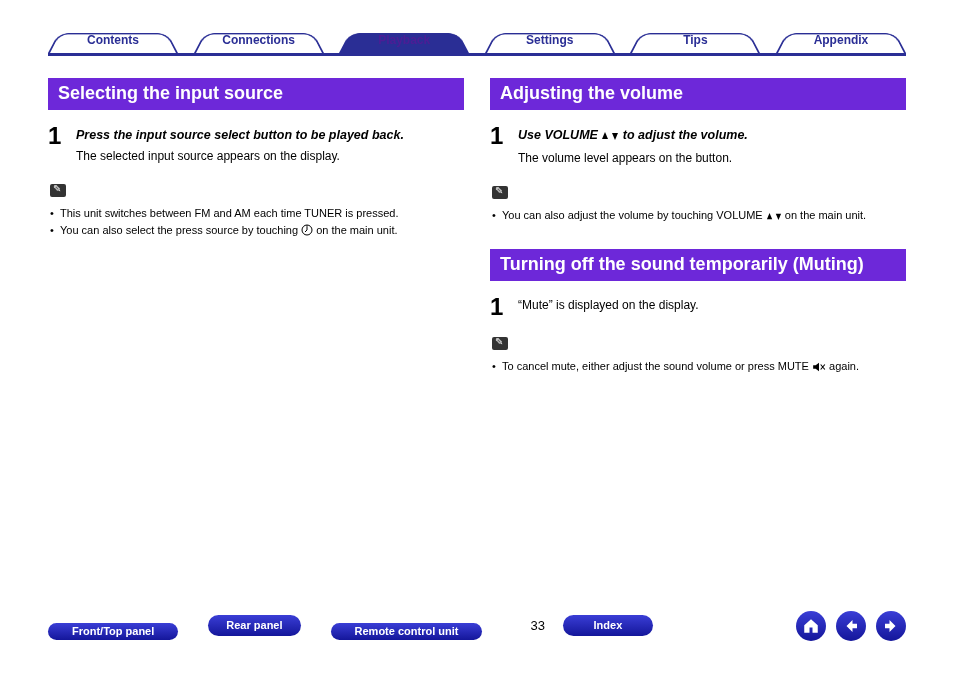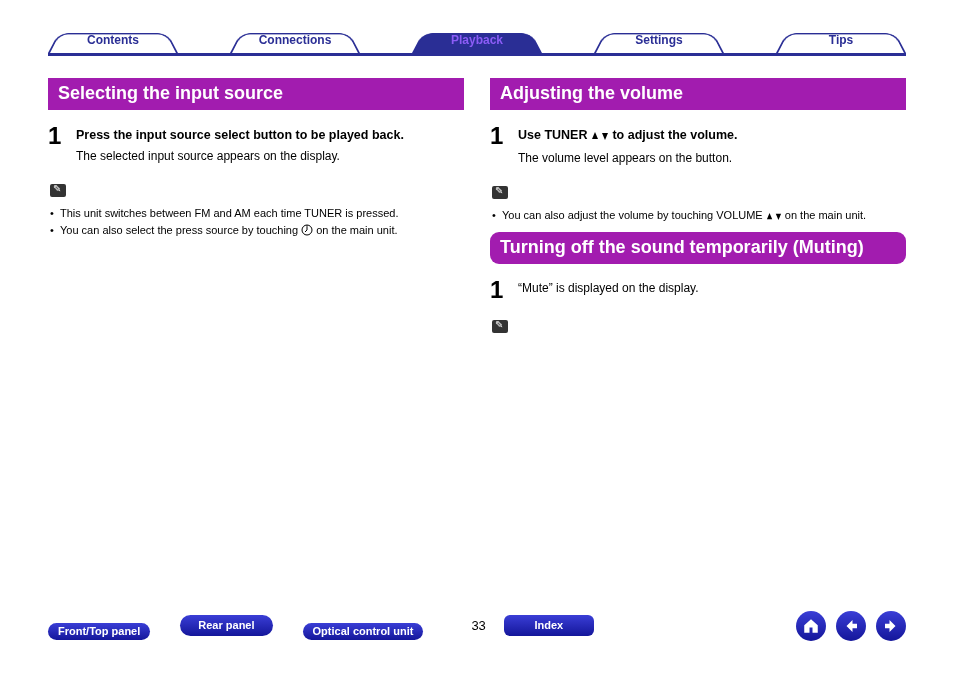--- a/index.html
+++ b/index.html
@@ -39,51 +39,51 @@
     position: absolute;
     inset: 0;
     background: #fff;
     border: 2px solid #2a2e95;
     border-bottom: none;
     border-radius: 12px 12px 0 0;
     transform: perspective(40px) rotateX(18deg);
     transform-origin: bottom center;
     z-index: -1;
   }
-  .tab.active { color: #8b5cf6; }
+  .tab.active { color: #4c1d95; }
   .tab.active::before { background: #2a2e95; }
 
   
   .content {
     position: absolute;
     top: 78px;
     left: 48px;
     right: 48px;
     display: flex;
     gap: 26px;
   }
   .col { flex: 1; }
   .section-heading {
-    background: #a21caf;
+    background: #6d28d9;
     color: #fff;
     font-size: 18px;
     font-weight: bold;
     padding: 5px 10px 6px;
     margin-bottom: 14px;
   }
   .step { display: flex; margin-bottom: 10px; }
   .stepnum {
     font-size: 24px;
     font-weight: bold;
     width: 28px;
     flex-shrink: 0;
     line-height: 1;
   }
   .stepbody { flex: 1; padding-top: 2px; font-size: 12px; line-height: 1.45;}
-  .stepbody .bold { font-weight: bold; display: block; margin-bottom: 4px; font-size: 12.5px;}
+  .stepbody .bold { font-weight: bold; display: block; margin-bottom: 4px; font-size: 12.5px; font-style: italic;}
   .pencil {
     display: inline-block;
     width: 16px; height: 13px;
     background: #333;
     border-radius: 2px;
     position: relative;
     margin: 8px 0 4px 2px;
   }
   .pencil::after {
     content: "✎";
@@ -126,21 +126,21 @@
     font-size: 11px;
     font-weight: bold;
     text-align: center;
     border-radius: 13px;
     padding: 4px 18px;
     min-width: 90px;
     margin-right: 30px;
     line-height: 1.15;
     cursor: pointer;
   }
-  .pill.twoline { padding: 2px 10px; margin-top: 12px; }
+  .pill.twoline { padding: 2px 24px; margin-top: 12px; }
   .pagenum { font-size: 13px; margin: 16px 18px; }
   .spacer { flex: 1; }
   .circlebtn {
     width: 30px; height: 30px;
     border-radius: 50%;
     background: linear-gradient(#3a3ed6, #14169a);
     color: #fff;
     display: inline-flex;
     align-items: center;
     justify-content: center;
@@ -152,20 +152,21 @@
 </style>
 </head>
 <body>
 
 <div class="tabnav">
   <div class="tab">Contents</div>
   <div class="tab">Connections</div>
   <div class="tab active">Playback</div>
   <div class="tab">Settings</div>
   <div class="tab">Tips</div>
+  <div class="tab">Appendix</div>
 </div>
 
 <div class="content">
 
   <div class="col">
     <div class="section-heading">Selecting the input source</div>
     <div class="step">
       <div class="stepnum">1</div>
       <div class="stepbody">
         <span class="bold">Press the input source select button to be played back.</span>
@@ -184,55 +185,63 @@
       </li>
     </ul>
   </div>
 
   <div class="col">
     <div class="section-heading">Adjusting the volume</div>
     <div class="step">
       <div class="stepnum">1</div>
       <div class="stepbody">
         <span class="bold">
-          <span>Use TUNER </span><span class="inline-icon"><svg width="18" height="10" viewBox="0 0 18 10">
+          <span>Use VOLUME </span><span class="inline-icon"><svg width="18" height="10" viewBox="0 0 18 10">
                 <path d="M4 1 L7 8 L1 8 Z" fill="#000"></path>
                 <path d="M14 9 L11 2 L17 2 Z" fill="#000"></path>
               </svg></span><span> to adjust the volume.</span>
         </span>
         <span>The volume level appears on the button.</span>
       </div>
     </div>
     <span class="pencil"></span>
     <ul class="notes">
       <li>
         <span>You can also adjust the volume by touching VOLUME </span><span class="inline-icon-sm"><svg width="16" height="9" viewBox="0 0 18 10">
               <path d="M4 1 L7 8 L1 8 Z" fill="#000"></path>
               <path d="M14 9 L11 2 L17 2 Z" fill="#000"></path>
             </svg></span><span> on the main unit.</span>
       </li>
     </ul>
 
-    <div class="section-heading" style="margin-top:7px;border-radius:9px;">Turning off the sound temporarily (Muting)</div>
+    <div class="section-heading" style="margin-top:24px;">Turning off the sound temporarily (Muting)</div>
     <div class="step">
       <div class="stepnum">1</div>
       <div class="stepbody">
         <span>“Mute” is displayed on the display.</span>
       </div>
     </div>
     <span class="pencil"></span>
+    <ul class="notes">
+      <li>
+        <span>To cancel mute, either adjust the sound volume or press MUTE </span><span class="inline-icon-sm"><svg width="14" height="10" viewBox="0 0 16 12">
+              <path d="M1 4 L4 4 L8 1 L8 11 L4 8 L1 8 Z" fill="#000"></path>
+              <path d="M10 3 L15 9 M15 3 L10 9" stroke="#000" stroke-width="1.3" fill="none"></path>
+            </svg></span><span> again.</span>
+      </li>
+    </ul>
   </div>
 </div>
 
 <div class="footer">
   <div class="pill twoline">Front/Top panel</div>
   <div class="pill">Rear panel</div>
-  <div class="pill twoline">Optical control unit</div>
+  <div class="pill twoline">Remote control unit</div>
   <div class="pagenum">33</div>
-  <div class="pill" style="margin-right:0;border-radius:6px;">Index</div>
+  <div class="pill" style="margin-right:0;">Index</div>
   <div class="spacer"></div>
   <div class="circlebtn">
     <svg viewBox="0 0 24 24">
         <path d="M3 11 L12 3 L21 11 L21 21 L14 21 L14 14 L10 14 L10 21 L3 21 Z" fill="#fff"></path>
       </svg>
   </div>
   <div class="circlebtn">
     <svg viewBox="0 0 24 24">
         <path d="M14 4 L6 12 L14 20 L14 15 L20 15 L20 9 L14 9 Z" fill="#fff"></path>
       </svg>

